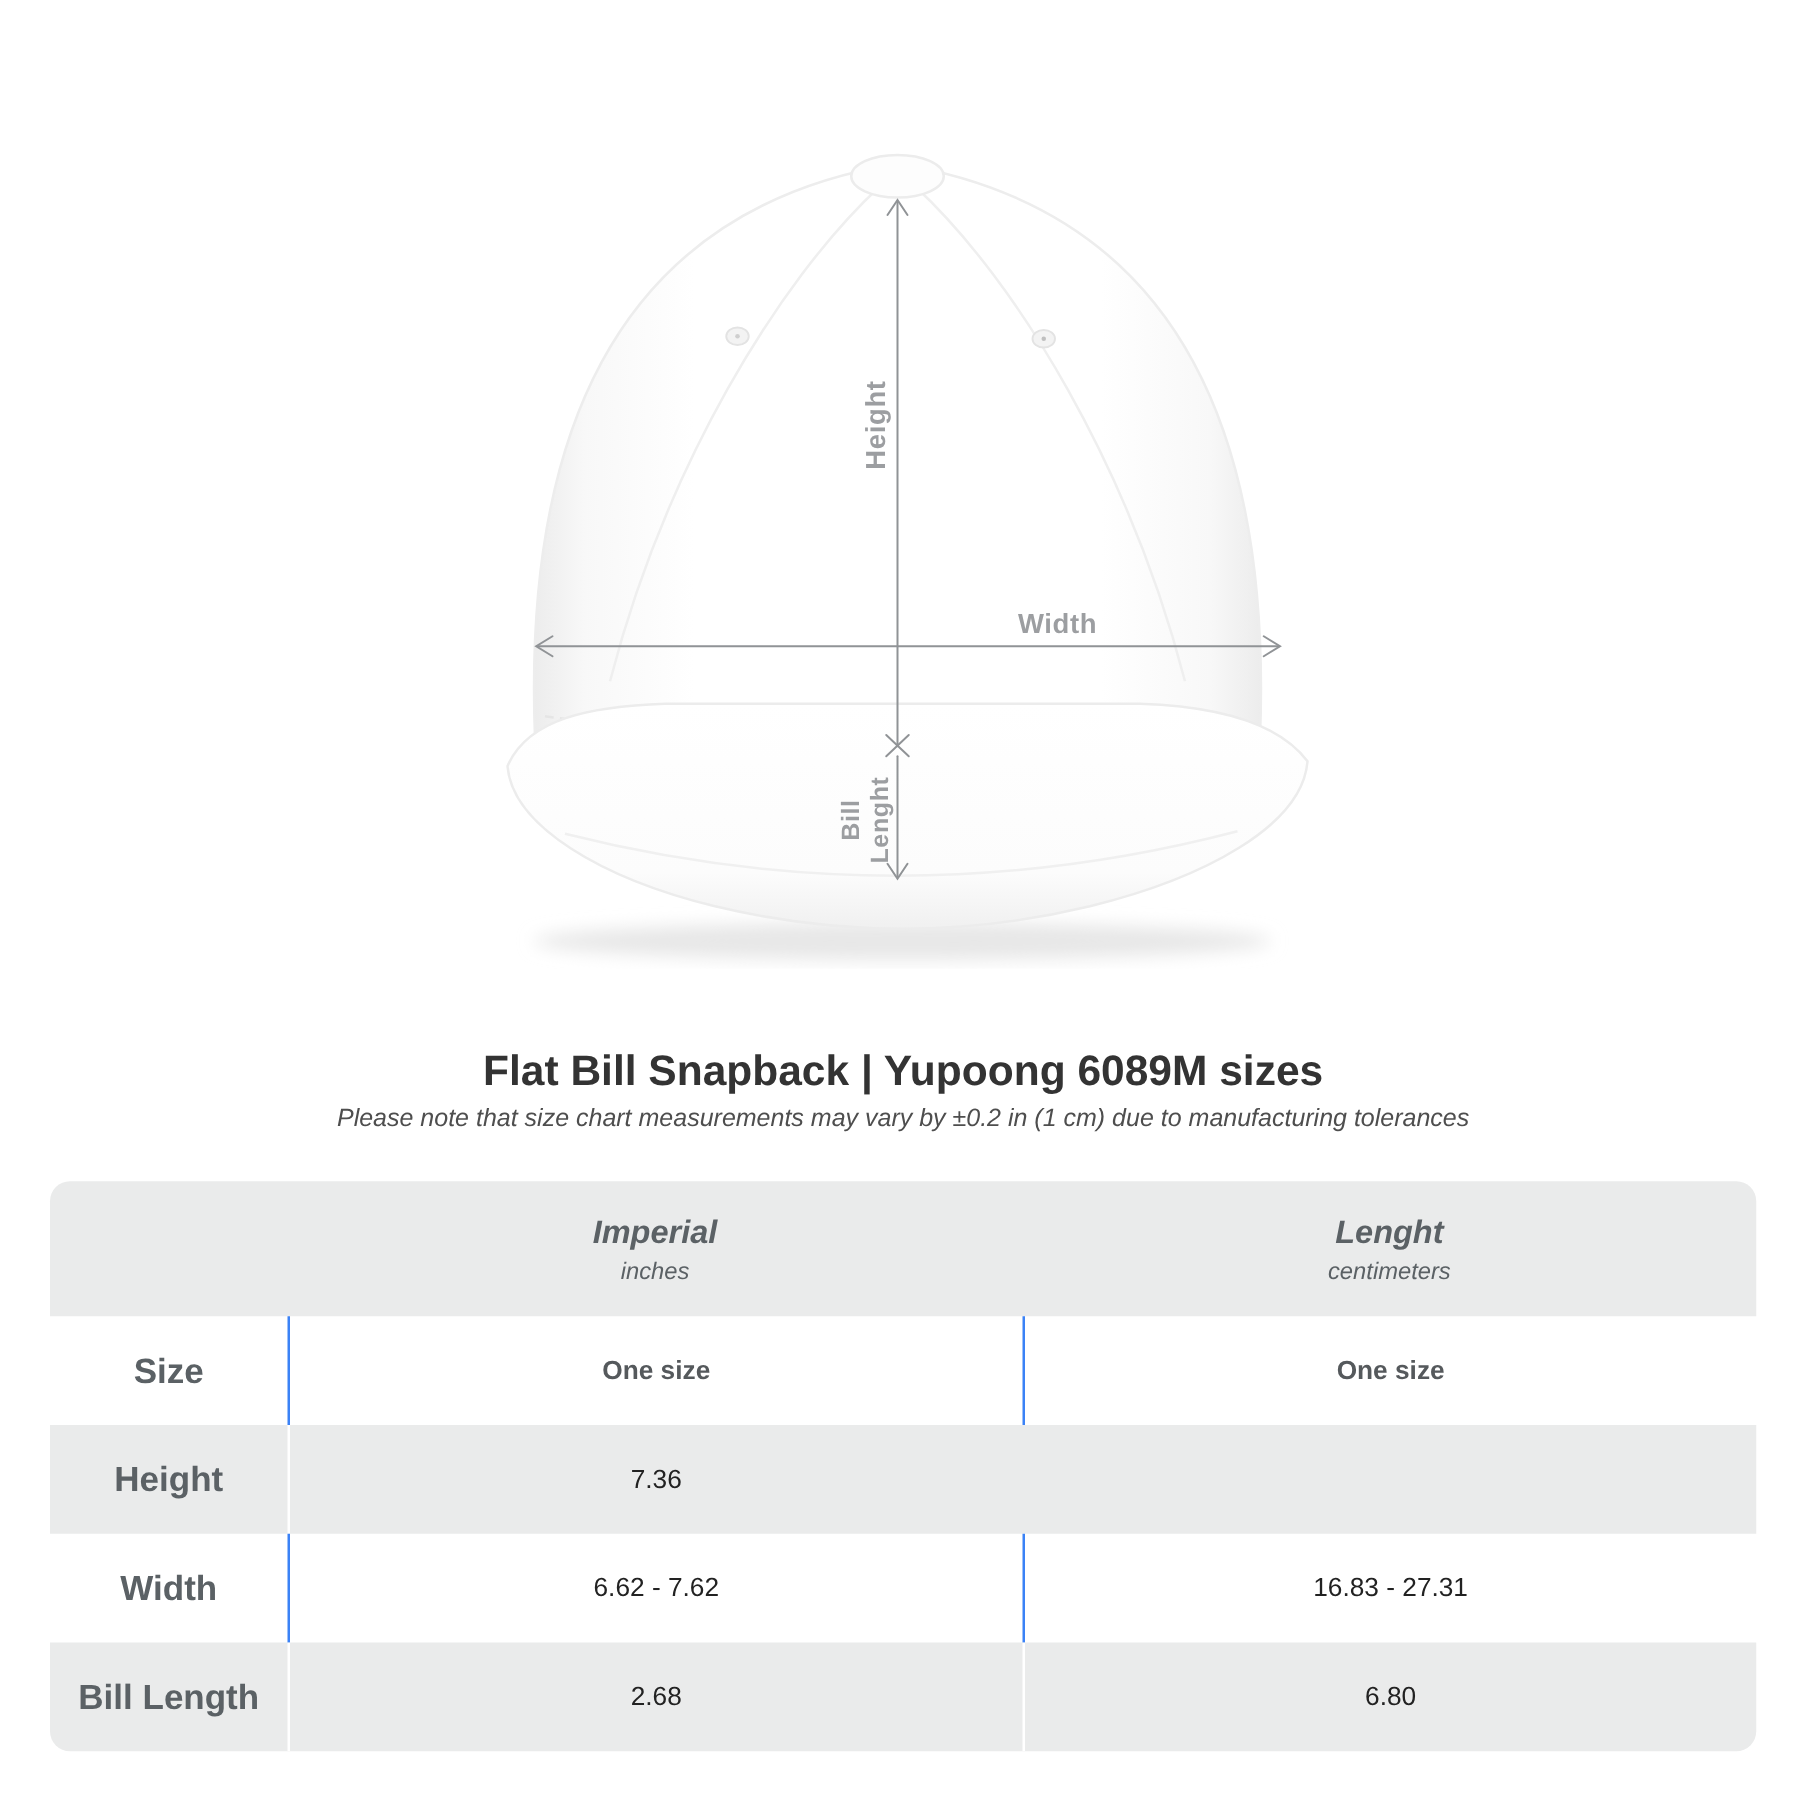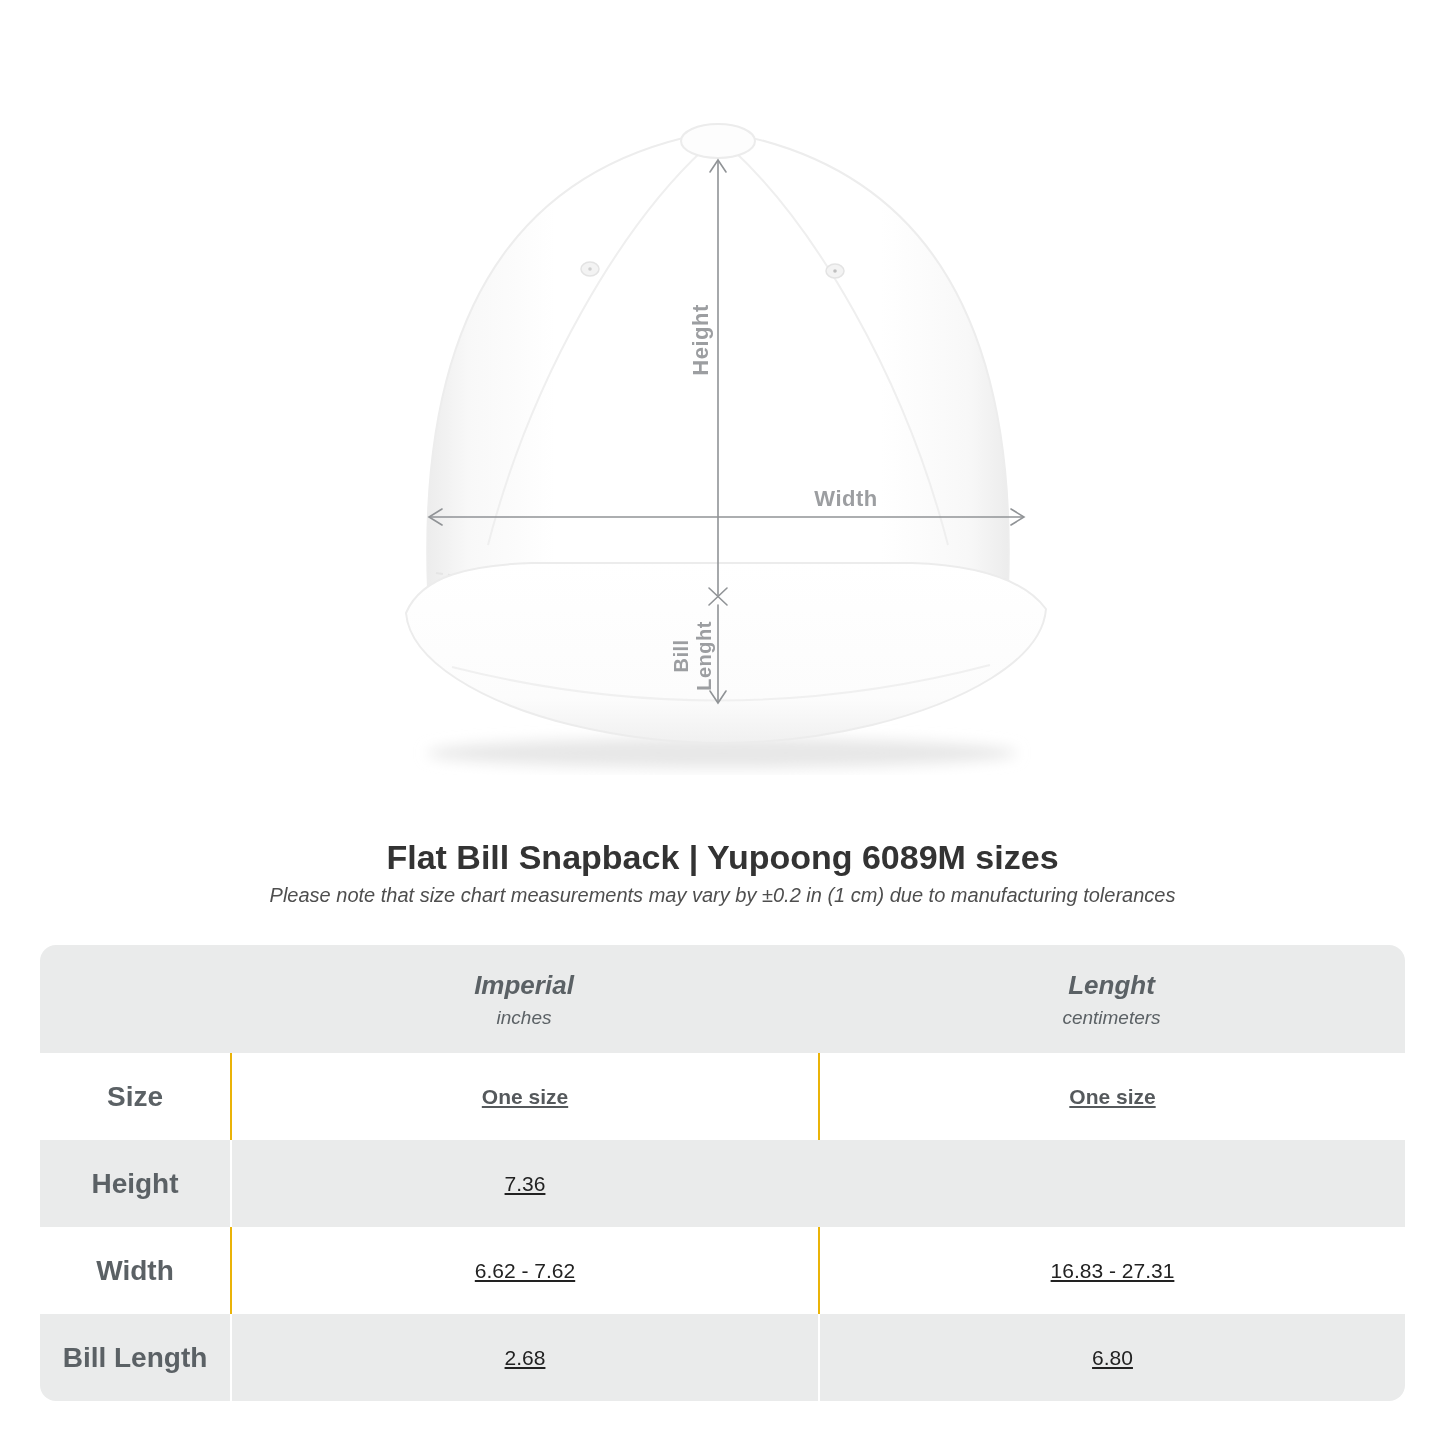--- a/index.html
+++ b/index.html
@@ -36,21 +36,21 @@
     background:#eaebeb; border-radius:16px 16px 0 0;
   }
   .th { display:flex; flex-direction:column; justify-content:center; align-items:center; color:#5b6165; }
   .th-title { font-size:26px; font-weight:bold; font-style:italic; }
   .th-sub { font-size:19px; font-style:italic; margin-top:6px; }
 
   .trow { display:grid; grid-template-columns:190px 588px 587px; height:87px; }
   .trow.gray { background:#eaebeb; }
   .trow.last { border-radius:0 0 16px 16px; overflow:hidden; }
   .cell { display:flex; align-items:center; justify-content:center; }
-  .trow .cell + .cell { border-left:2px solid #eab308;text-decoration:underline; }
+  .trow .cell + .cell { border-left:2px solid #3b82f6; }
   .trow.gray .cell + .cell { border-left-color:#ffffff; }
   .label-cell { font-weight:bold; font-size:28px; color:#5b6165; }
   .value-cell { font-size:21px; color:#222222; }
   .trow.size-row .value-cell { font-weight:bold; color:#55595c; }
 </style>
 </head>
 <body>
 
 <div class="page">
 

